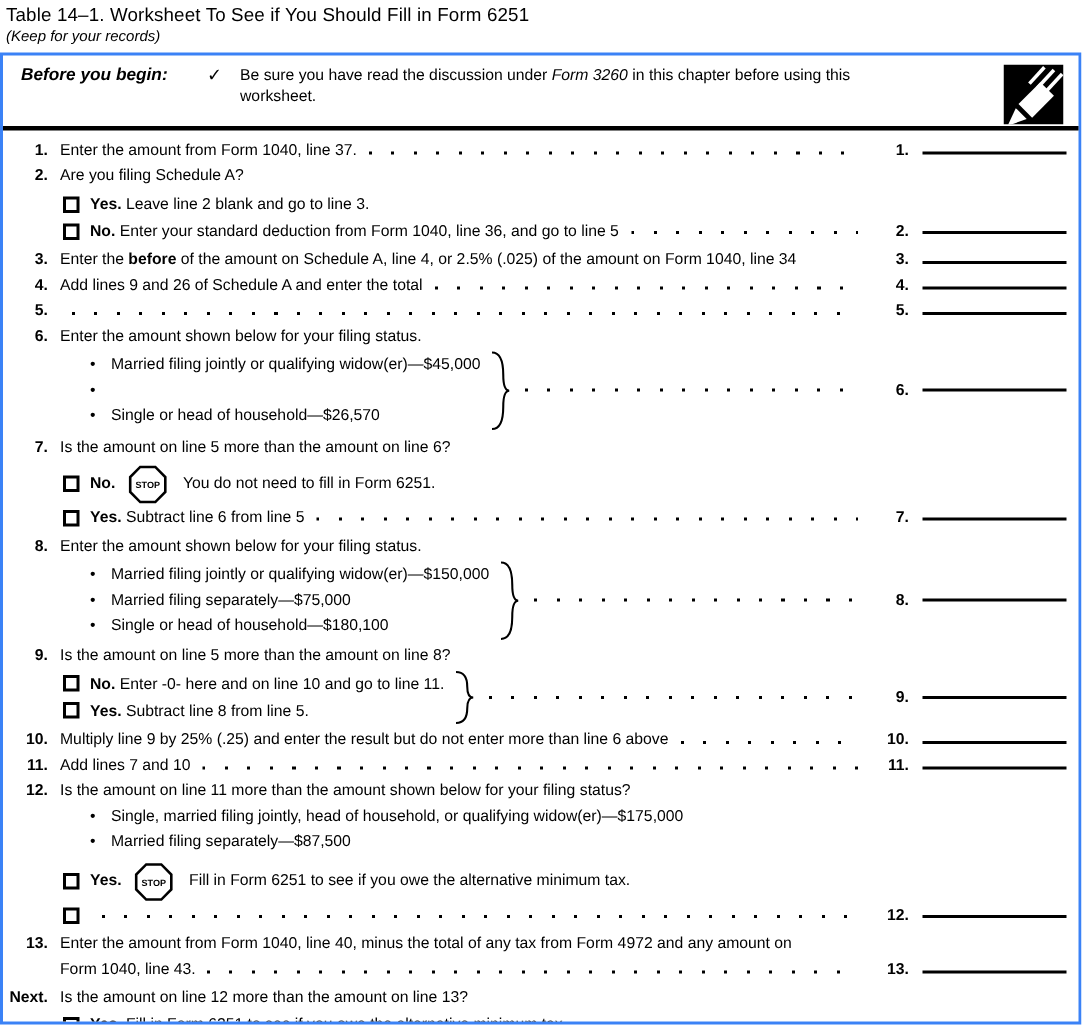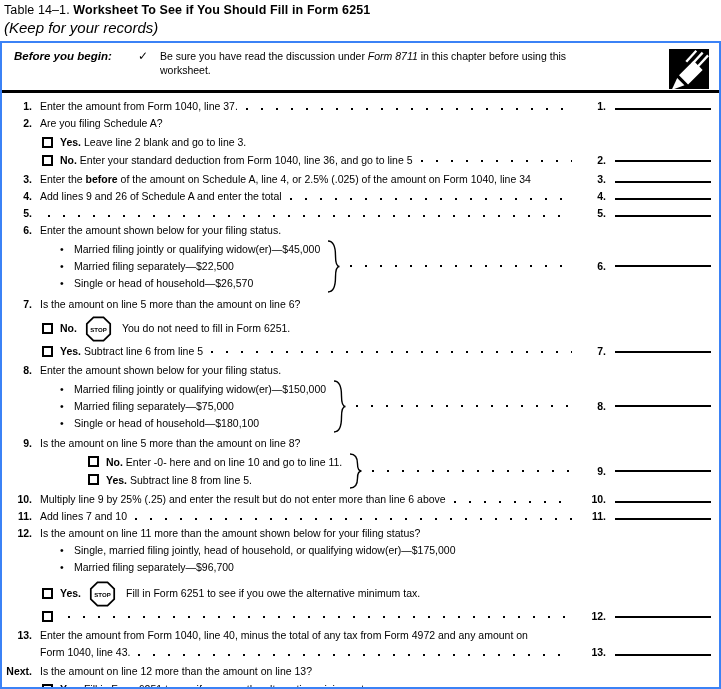--- a/index.html
+++ b/index.html
@@ -3,22 +3,22 @@
 <meta charset="utf-8">
 <style>
   * { box-sizing: border-box; }
   body {
     margin: 0; width: 721px; height: 689px; background: #fff; color: #000;
     font-family: "Liberation Sans", "DejaVu Sans", sans-serif; font-size: 10.5px;
     overflow: hidden;
   }
   .pagehead { padding: 3px 4px 0 4px; }
   .title { font-size: 12.5px; letter-spacing: .1px; }
-  .title .bold { font-weight: bold; }
-  .subtitle { font-style: italic; font-size: 15px; margin-top: 2px; }
+  .title .bold { font-weight: normal; }
+  .subtitle { font-style: italic; font-size: 10px; margin-top: 2px; }
   .sheet { border: 2px solid #3b82f6; margin-top: 5px; height: 648px; display: flex; flex-direction: column; }
   .byb { height: 47px; padding: 6px 8px 0 12px; display: flex; align-items: flex-start; }
   .byb-label { font-weight: bold; font-style: italic; font-size: 11.5px; width: 112px; flex: none; padding-top: 1px; }
   .byb-check { width: 34px; flex: none; font-size: 12px; text-align: center; }
   .byb-text { width: 432px; line-height: 14px; }
   .byb-text i { font-style: italic; }
   .pencil { margin-left: auto; margin-right: 2px; flex: none; }
   .rule { border-top: 3px solid #000; flex: none; }
   .rows { flex: 1; padding: 5px 8px 4px 2px; overflow: hidden; }
   .row { display: flex; align-items: baseline; line-height: 17px; }
@@ -35,39 +35,39 @@
   .cb { width: 11px; height: 11px; border: 2px solid #000; flex: none; margin-right: 7px; align-self: center; background: #fff; }
   .stoprow { align-items: center; height: 26px; }
   .stop-svg { flex: none; margin: 0 10px 0 8px; }
   .brow { padding-left: 56px; }
   .bdot { width: 14px; flex: none; }
   .grp { display: flex; align-items: center; margin: 1px 0 2px; }
   .grp.bul { padding-left: 56px; }
   .grp.cbg { padding-left: 38px; }
   .bullets { flex: none; }
   .bullet-row { line-height: 17px; display: flex; align-items: baseline; }
-  .gcb-row { line-height: 18px; display: flex; align-items: center; margin-left: 46px; }
+  .gcb-row { line-height: 18px; display: flex; align-items: center; }
   svg.bracesvg { flex: none; margin: 0 2px 0 6px; }
 </style>
 </head>
 <body>
 
 <div class="pagehead">
   <div class="title">
     <span>Table 14–1.</span>
     <span class="bold">Worksheet To See if You Should Fill in Form 6251</span>
   </div>
   <div class="subtitle">(Keep for your records)</div>
 </div>
 
 <div class="sheet">
   <div class="byb">
     <div class="byb-label">Before you begin:</div>
     <div class="byb-check">✓</div>
-    <div class="byb-text"><span>Be sure you have read the discussion under </span><i>Form 8711</i><span> in this chapter before using this worksheet.</span></div>
+    <div class="byb-text"><span>Be sure you have read the discussion under </span><i>Form 3260</i><span> in this chapter before using this worksheet.</span></div>
     <svg class="pencil" width="40" height="40" viewBox="0 0 44 44">
       <rect width="44" height="44" fill="#000"></rect>
       <g stroke="#fff" stroke-width="2.6" fill="none">
         <line x1="19" y1="14" x2="30" y2="2"></line>
         <line x1="25" y1="17" x2="37" y2="4"></line>
         <line x1="31" y1="20" x2="43" y2="7"></line>
       </g>
       <polygon points="27,13 37,23 21,39 11,29" fill="#fff"></polygon>
       <polygon points="9,32 17,40 3,45" fill="#fff"></polygon>
     </svg>
@@ -121,21 +121,20 @@
         <div class="content"><span>Enter the amount shown below for your filing status.</span></div>
       </div>
       <div class="grp bul">
         <div class="bullets">
           <div class="bullet-row">
             <span class="bdot">•</span>
             <span>Married filing jointly or qualifying widow(er)—$45,000</span>
           </div>
           <div class="bullet-row">
             <span class="bdot">•</span>
-            <span>Married filing separately—$22,500</span>
           </div>
           <div class="bullet-row">
             <span class="bdot">•</span>
             <span>Single or head of household—$26,570</span>
           </div>
         </div>
         <svg width="14" height="53" viewBox="0 0 14 53" class="bracesvg">
           <path d="M2 1 Q9.5 1 9.5 15.899999999999999 Q9.5 26.5 13.5 26.5 Q9.5 26.5 9.5 37.099999999999994 Q9.5 52 2 52" fill="none" stroke="#000" stroke-width="1.4"></path>
         </svg>
         <div class="dots"></div>
@@ -227,21 +226,21 @@
       <div class="row">
         <div class="num">12.</div>
         <div class="content"><span>Is the amount on line 11 more than the amount shown below for your filing status?</span></div>
       </div>
       <div class="row brow">
         <span class="bdot">•</span>
         <span class="content">Single, married filing jointly, head of household, or qualifying widow(er)—$175,000</span>
       </div>
       <div class="row brow">
         <span class="bdot">•</span>
-        <span class="content">Married filing separately—$96,700</span>
+        <span class="content">Married filing separately—$87,500</span>
       </div>
       <div class="row cbrow stoprow" style="margin-top: 5px;">
         <div class="cb"></div>
         <div class="content"><span class="b">Yes.</span></div>
         <svg width="27" height="26" viewBox="0 0 30 30" class="stop-svg">
           <polygon points="9.2,1.5 20.8,1.5 28.5,9.2 28.5,20.8 20.8,28.5 9.2,28.5 1.5,20.8 1.5,9.2" fill="none" stroke="#000" stroke-width="2"></polygon>
           <text x="15" y="18" text-anchor="middle" font-size="7" font-weight="bold" fill="#000">STOP</text>
         </svg>
         <div class="content"><span>Fill in Form 6251 to see if you owe the alternative minimum tax.</span></div>
       </div>

